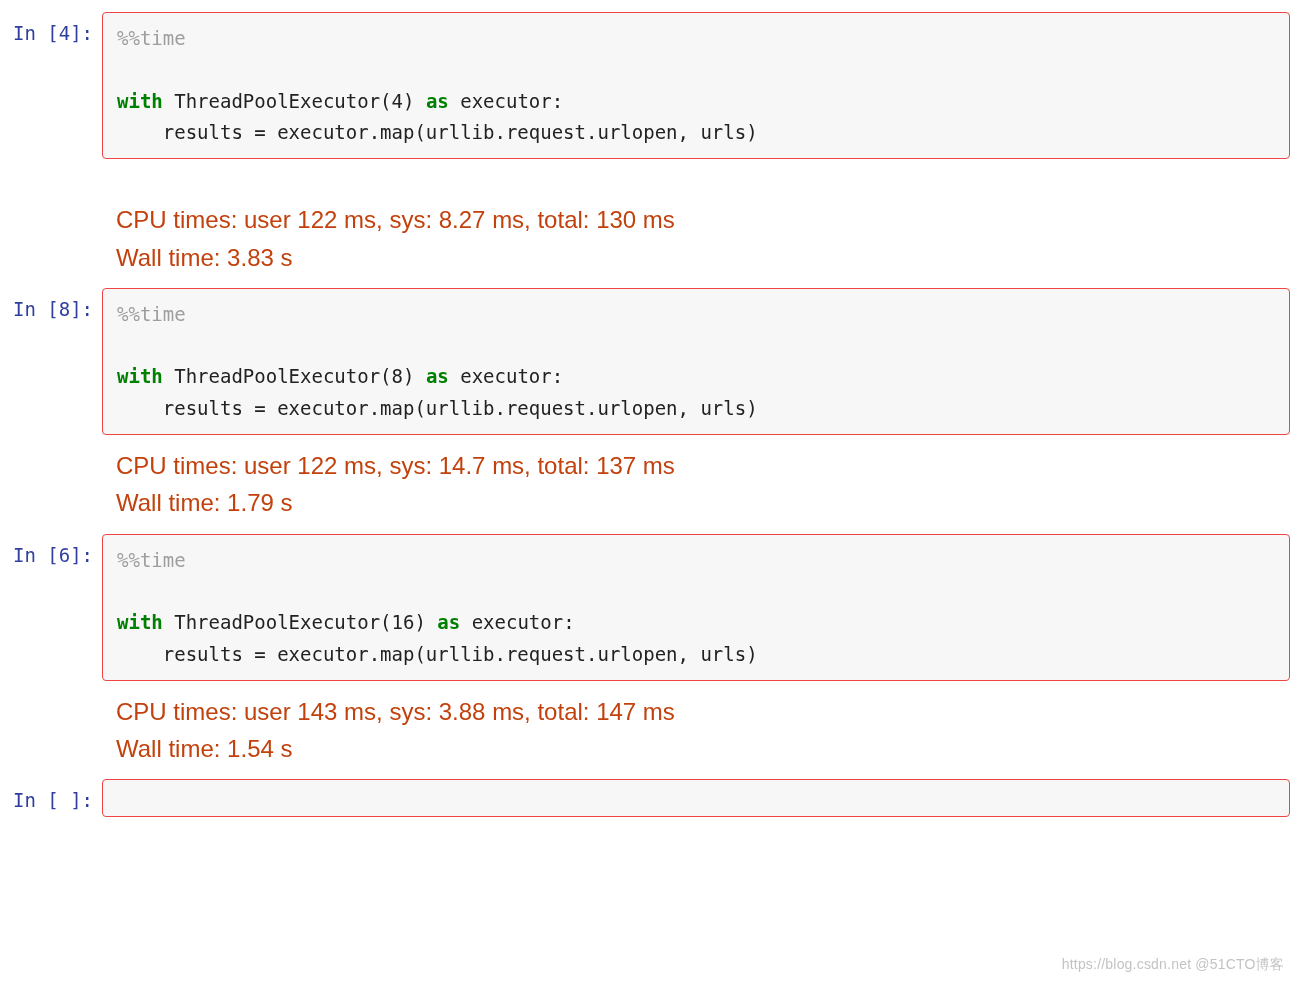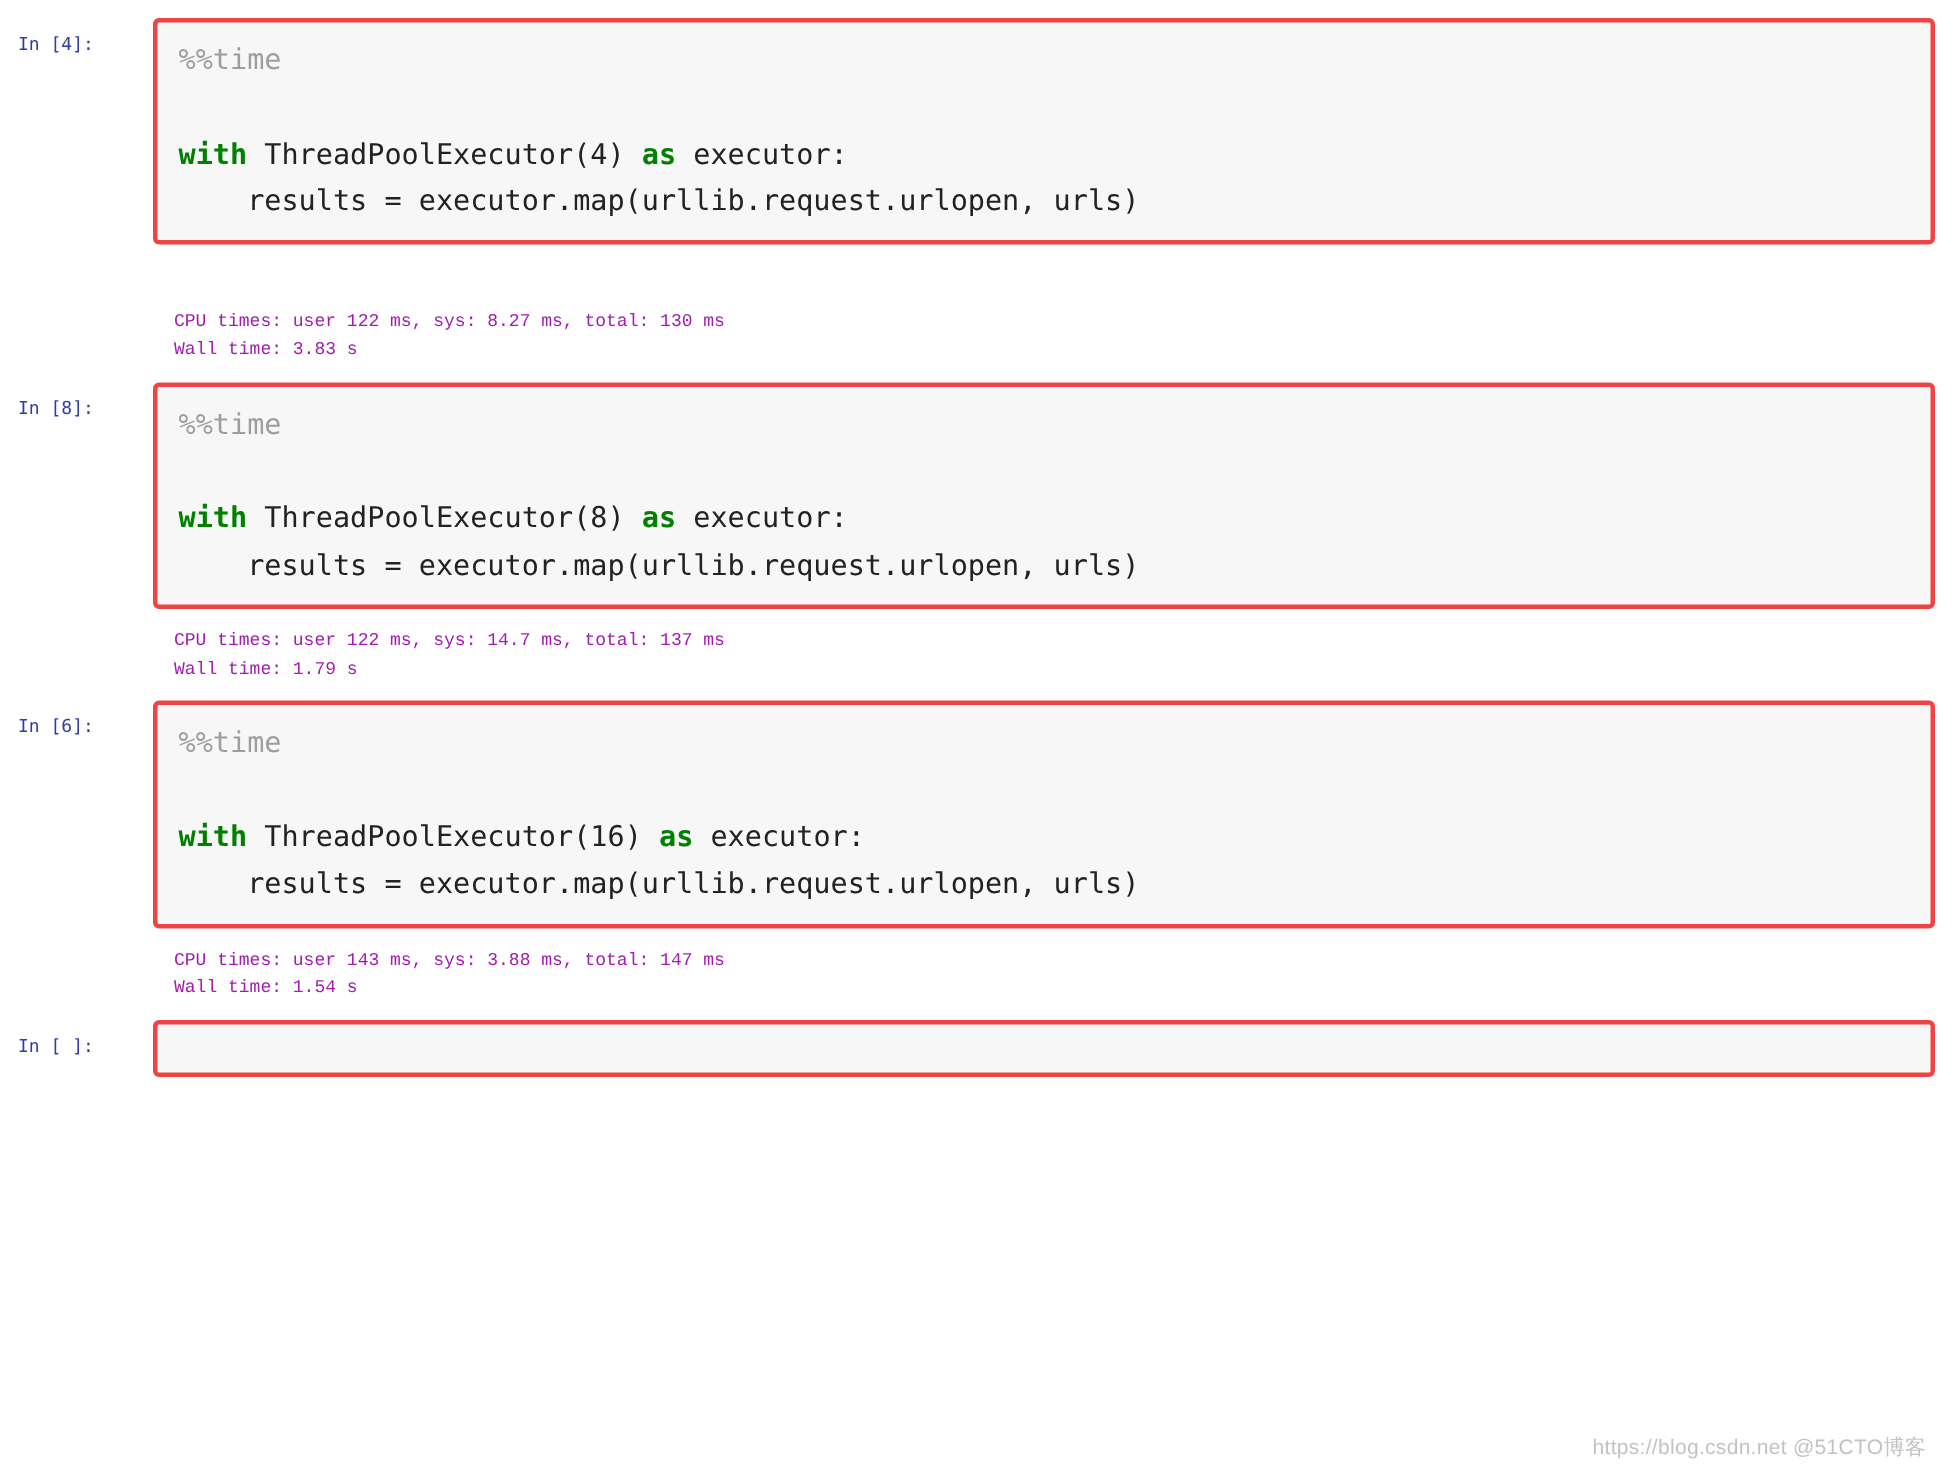--- a/index.html
+++ b/index.html
@@ -13,48 +13,48 @@
     width: 1302px;
   }
   .cell {
     display: flex;
     align-items: stretch;
     margin-bottom: 4px;
   }
   .prompt {
     width: 90px;
     flex-shrink: 0;
-    text-align: left;
+    text-align: center;
     padding: 10px 8px 0 0;
     font-family: "Menlo", "Consolas", "DejaVu Sans Mono", monospace;
-    font-size: 12px;
+    font-size: 19px;
     color: #303F9F;
     white-space: nowrap;
   }
   .input-area {
     flex: 1;
     background: #f7f7f7;
-    border: 3px solid #ef4444;
+    border: 1px solid #ef4444;
     border-radius: 4px;
     padding: 10px 14px;
     font-family: "Menlo", "Consolas", "DejaVu Sans Mono", monospace;
     font-size: 19px;
     line-height: 1.65;
     white-space: pre;
     color: #333;
     min-height: 38px;
   }
   .output-area {
     flex: 1;
     padding: 8px 14px;
-    font-family: Liberation Mono, monospace;
-    font-size: 12px;
+    font-family: Liberation Sans, sans-serif;
+    font-size: 24px;
     line-height: 1.55;
     white-space: pre;
-    color: #a21caf;
+    color: #c2410c;
   }
   .magic { color: #9e9e9e; }
   .kw { color: #008000; font-weight: bold; }
   .plain { color: #222; }
   .extra-gap { height: 30px; }
   .watermark {
     position: fixed;
     right: 18px;
     bottom: 10px;
     font-size: 14px;

